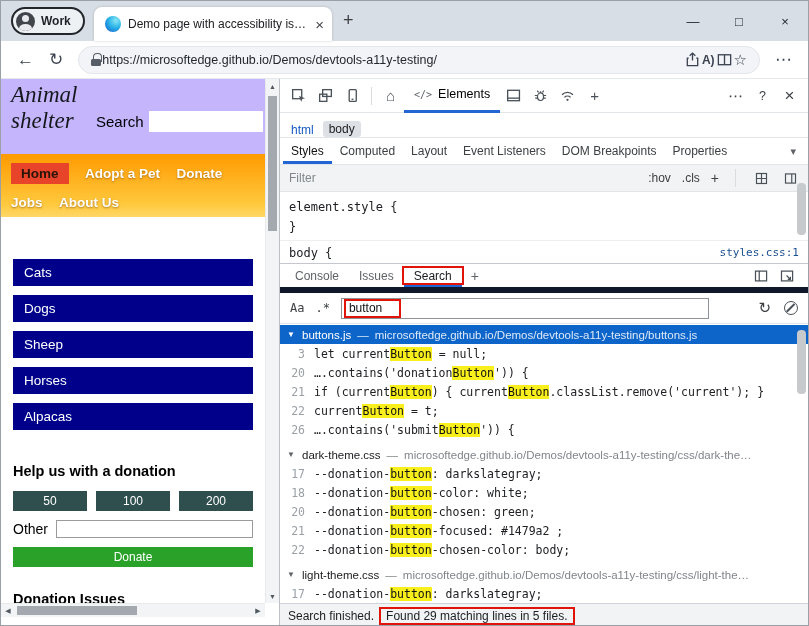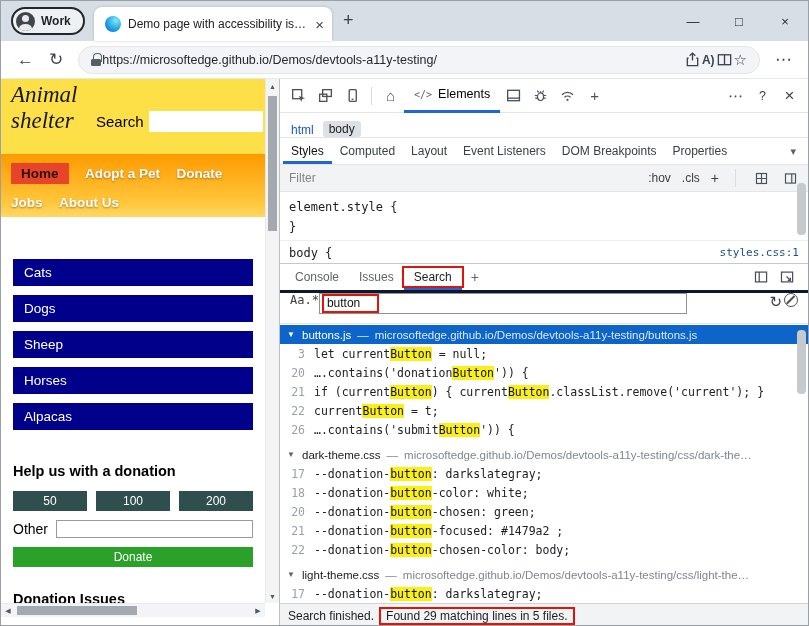--- a/index.html
+++ b/index.html
@@ -33,21 +33,21 @@
   .url-icon{color:#3c4350;font-size:13px;flex:none;display:flex;align-items:center}
   .readaloud{font-size:12px;font-weight:bold}
   .star{font-size:15px}
 
   
   .content{display:flex;height:548px}
   .page{width:278px;flex:none;position:relative;overflow:hidden;background:#fff}
   .page-main{position:absolute;left:0;top:0;width:264px;height:524px;overflow:hidden}
 
   
-  .site-header{height:75px;background:#fde047;position:relative}
+  .site-header{height:75px;background:#c4b5fd;position:relative}
   .site-title{position:absolute;left:10px;top:3px;width:95px;font-family:"Liberation Serif",serif;font-style:italic;font-size:23px;line-height:1.15;color:#14181c}
   .hdr-search{position:absolute;left:95px;top:32px;display:flex;align-items:center;gap:5px}
   .hdr-search label{font-size:15px;color:#000}
   .site-search{width:114px;height:21px;border:none;background:#fff;font-size:13px;padding:0 4px}
 
   
   .site-nav{height:63px;background:linear-gradient(180deg,#ff9a00 0%,#ffc93e 80%,#ffd766 100%);padding:9px 10px 0}
   .nav-item{display:inline-block;margin:0 12px 9px 0;font-size:13.5px;font-weight:bold;color:#fff;text-shadow:0 1px 2px rgba(110,55,0,.55)}
   .nav-item.active{background:#e8442a;color:#2a1407;text-shadow:none;padding:3px 10px;margin-left:0}
 
@@ -108,28 +108,28 @@
 
   .dt-styles{height:71px;flex:none;overflow:hidden;position:relative;font-family:"DejaVu Sans Mono",monospace;font-size:12px;color:#202124;padding-top:5px}
   .code-line{padding:0 9px;line-height:20px;white-space:pre}
   .rule-sep{border-top:1px solid #eceef0;margin-top:3px}
   .body-row{display:flex;justify-content:space-between;align-items:center;padding:2px 9px 0;line-height:20px}
   .src-link{color:#1b4f91;font-size:11px}
   .dt-scroll-thumb{position:absolute;right:2px;width:9px;border-radius:4px;background:#c7cacd}
   .styles-thumb{top:104px;height:52px}
 
   .dt-drawer{flex:1;min-height:0;border-top:1px solid #c4c7cb;display:flex;flex-direction:column}
-  .drawer-tabs{height:29px;flex:none;border-bottom:3px solid #0f172a;display:flex;align-items:stretch;padding:0 5px;font-size:12px;color:#5f6368}
+  .drawer-tabs{height:29px;flex:none;border-bottom:6px solid #0f172a;display:flex;align-items:stretch;padding:0 5px;font-size:12px;color:#5f6368}
   .drawer-tab{display:flex;align-items:center;padding:0 10px;position:relative}
   .drawer-tab.active{color:#1a1c1f;box-shadow:inset 0 -3px 0 #2266d3}
   .red-frame{position:absolute;left:-2px;right:-2px;top:2px;bottom:2px;border:2px solid #e01408;pointer-events:none}
   .drawer-plus{display:flex;align-items:center;padding:0 9px;font-size:14px;color:#5f6368}
   .drawer-right{margin-left:auto;display:flex;align-items:center;gap:8px;padding-right:7px}
 
-  .search-toolbar{height:31px;flex:none;border-bottom:1px solid #e3e6e8;display:flex;align-items:flex-start;padding:0 10px}
+  .search-toolbar{height:31px;flex:none;border-bottom:1px solid #e3e6e8;display:flex;align-items:center;gap:11px;padding:0 10px}
   .toggle{font-family:"DejaVu Sans Mono",monospace;font-size:12px;color:#3c4043;flex:none}
   .search-input{width:368px;height:21px;border:1px solid #8f9398;background:#fff;display:flex;align-items:center;padding:0 2px;font-size:12px;overflow:hidden}
   .query-box{border:2px solid #e01408;padding:0 17px 0 3px;line-height:15px;color:#111}
   .sb-refresh{font-size:15px;color:#3c4043;margin-left:auto}
   .block-icon{width:14px;height:14px;border:1.6px solid #4a5158;border-radius:50%;position:relative;flex:none;margin-left:2px}
   .block-icon::after{content:"";position:absolute;left:0;top:4.7px;width:10.8px;height:1.6px;background:#4a5158;transform:rotate(-45deg)}
 
   .results{flex:1;min-height:0;overflow:hidden;position:relative;padding-top:1px}
   .group{margin-bottom:6px}
   .file-row{height:19px;display:flex;align-items:center;gap:6px;padding:0 7px;font-size:11.5px;white-space:nowrap;overflow:hidden}

